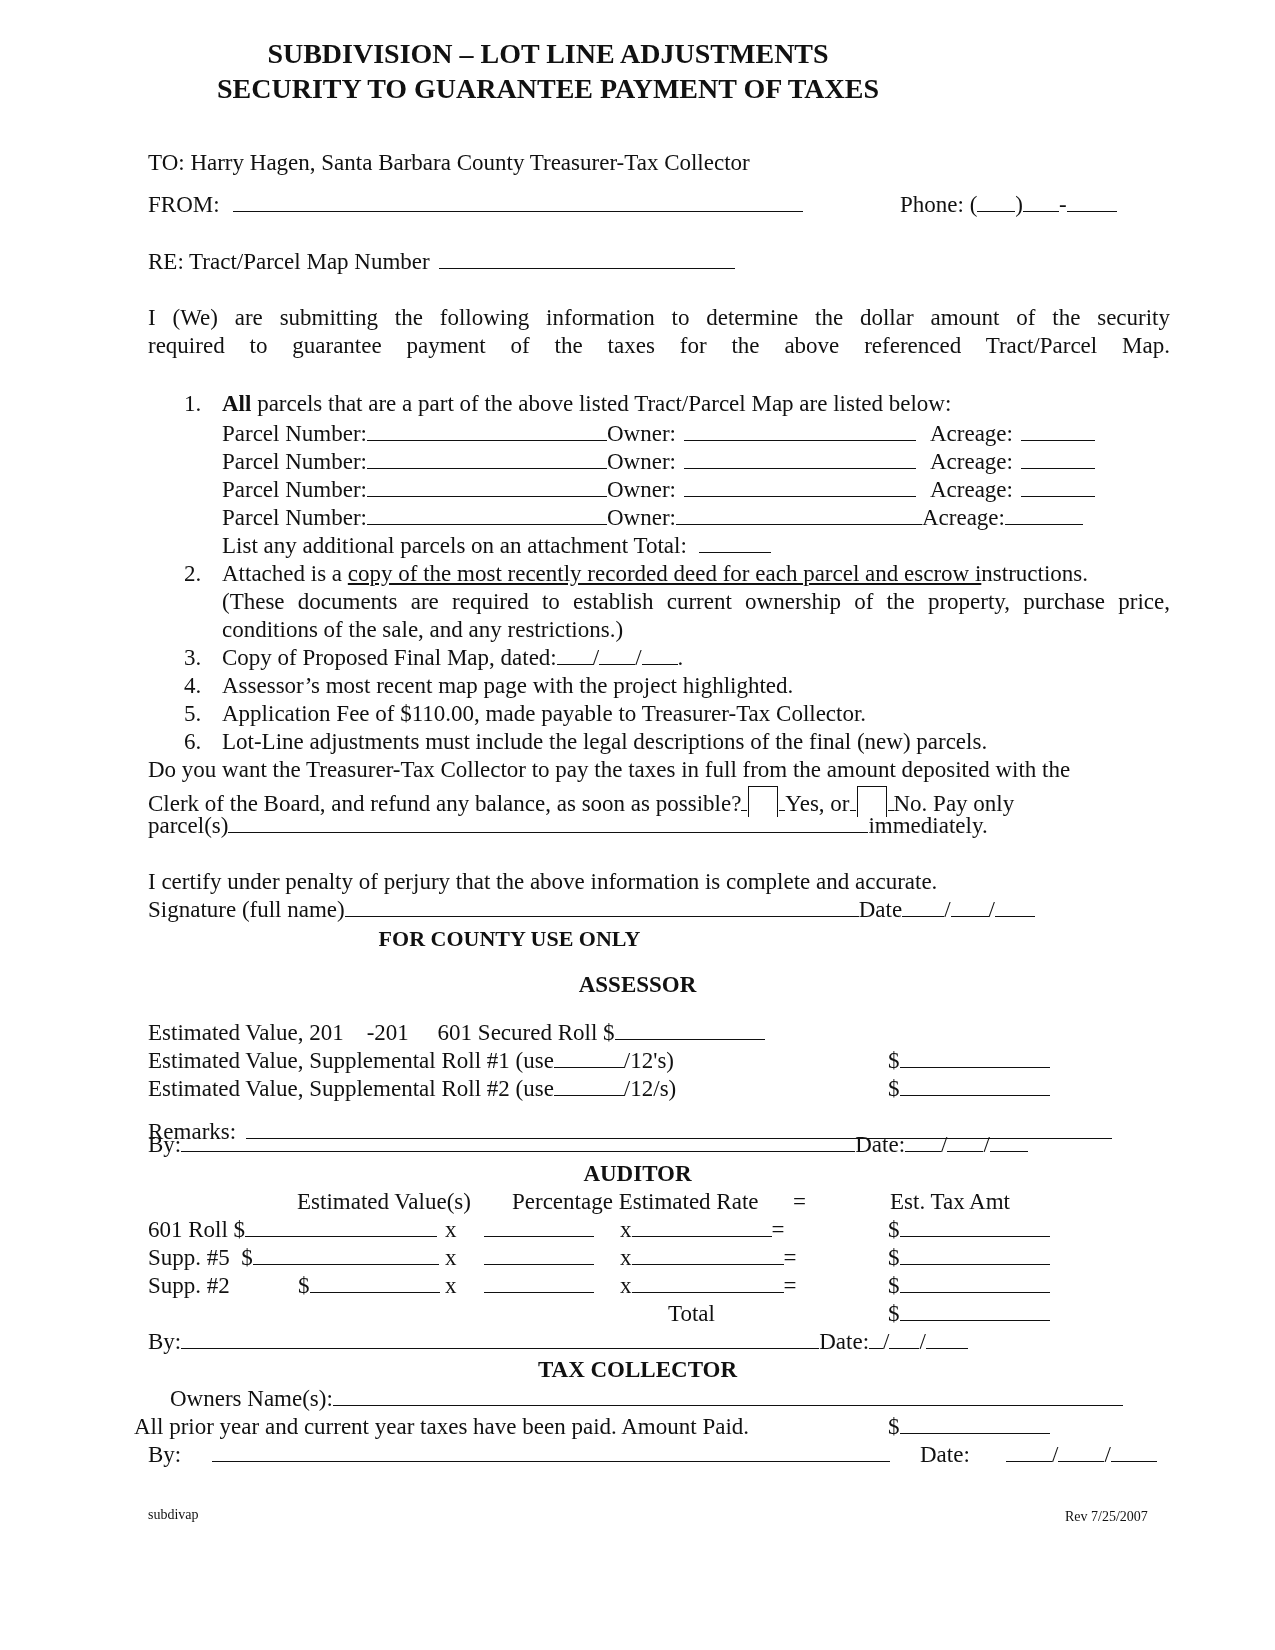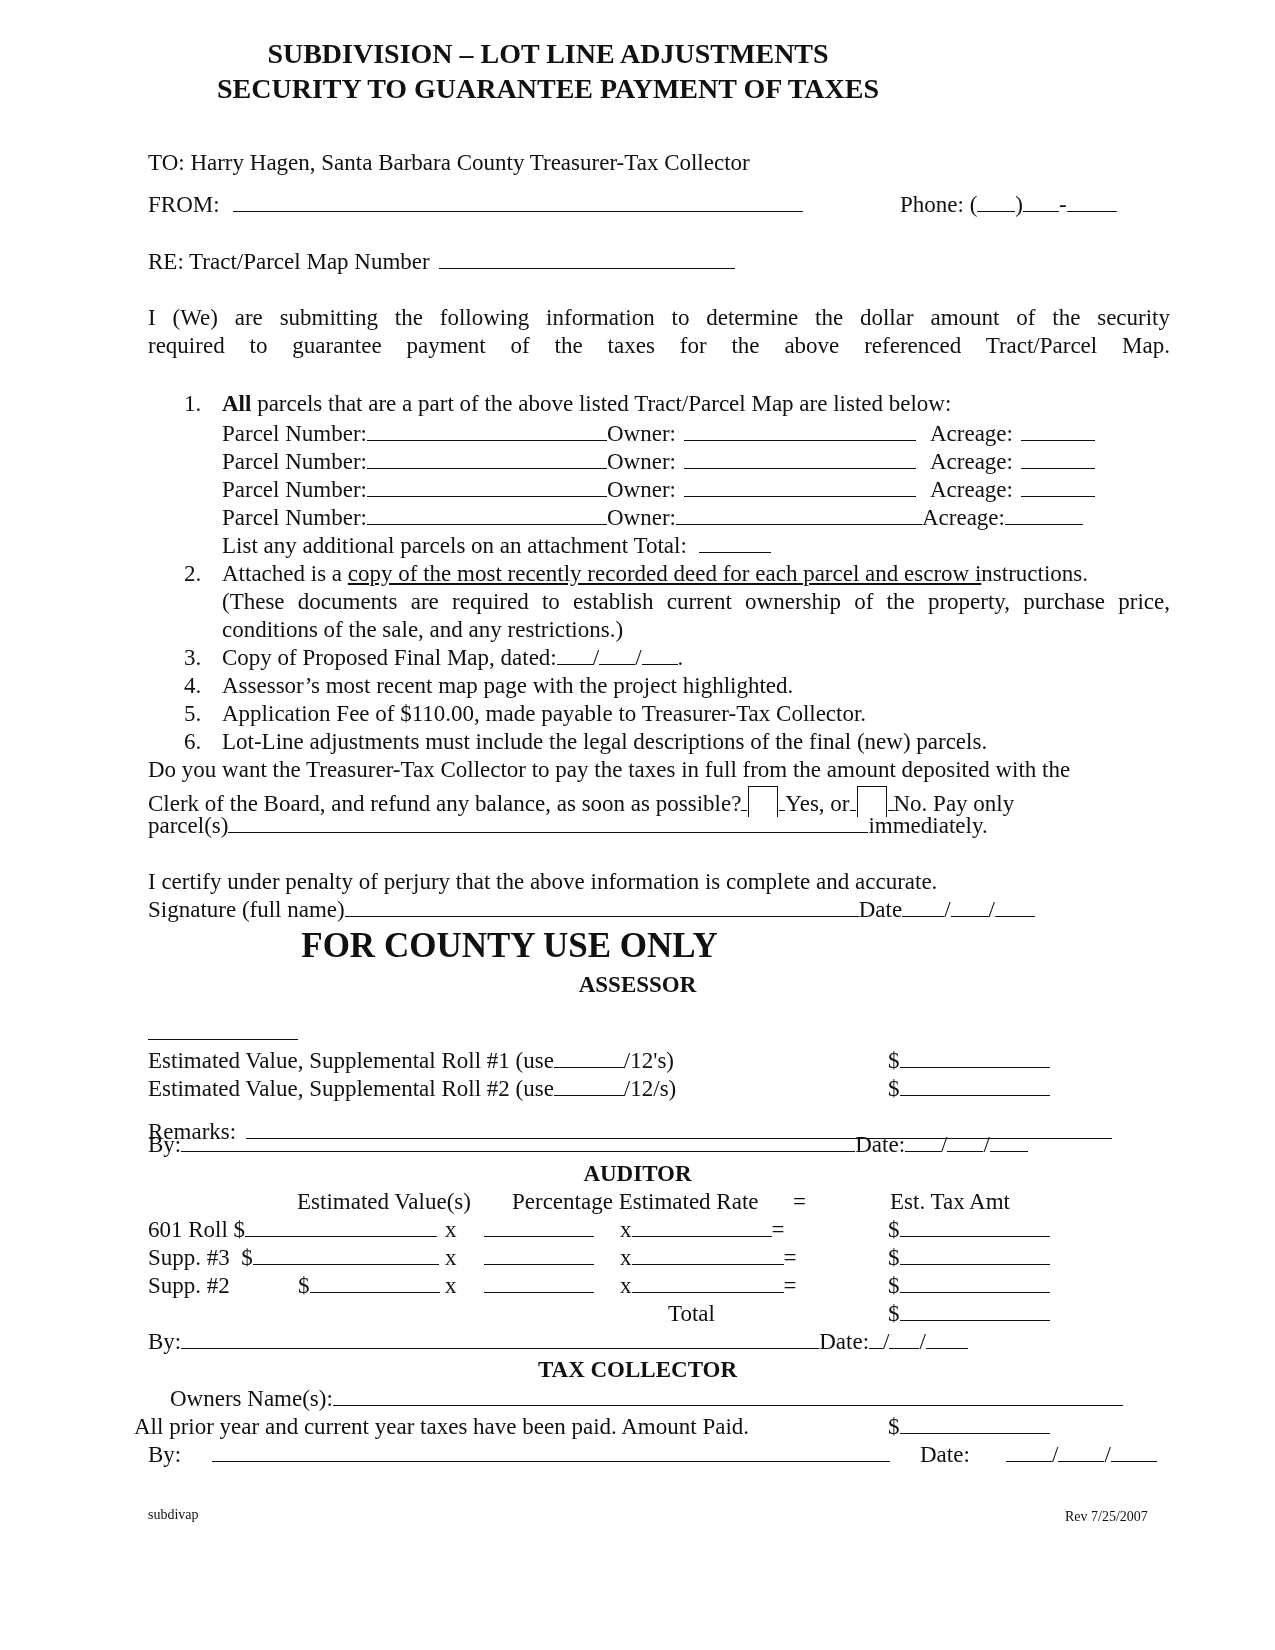--- a/index.html
+++ b/index.html
@@ -1,20 +1,20 @@
 <!DOCTYPE html>
 <html><head>
 <meta charset="utf-8">
 <style>
   html, body { margin:0; padding:0; background:#ffffff; }
   body { width:1275px; height:1650px; position:relative; overflow:hidden;
          font-family:"Liberation Serif", serif; color:#111; font-size:23px; }
   .abs { position:absolute; white-space:nowrap; line-height:1; }
   .title { font-weight:bold; font-size:28px; left:0; width:1096px; text-align:center; }
-  .head-big { font-weight:bold; font-size:35px; left:0; width:1019px; text-align:center; }
+  .head-big { font-weight:bold; font-size:22px; left:0; width:1019px; text-align:center; }
   .head-sm { font-weight:bold; font-size:23px; left:0; width:1275px; text-align:center; }
   .blank { display:inline-block; border-bottom:1.6px solid #111; height:18px; vertical-align:baseline; }
   .justify { left:148px; width:1022px; text-align:justify; text-align-last:justify; white-space:normal; }
   .num { display:inline-block; width:38px; }
   .ul { text-decoration:underline; }
   .chk { display:inline-block; width:28px; height:30px; border:1.6px solid #111; border-bottom:none;
          vertical-align:-6px; margin:0 1px; }
   .foot { font-size:14px; }
   b { font-weight:bold; }
 </style>
@@ -88,21 +88,21 @@
 
 <div class="abs" style="left:148px; top:870px;">I certify under penalty of perjury that the above information is complete and accurate.</div>
 <div class="abs" style="left:148px; top:898px;">
   <span>Signature (full name)</span><span class="blank" style="width:514px;"></span><span>Date</span><span class="blank" style="width:42px;"></span>/<span class="blank" style="width:38px;"></span>/<span class="blank" style="width:40px;"></span>
 </div>
 
 <div class="abs head-big" style="top:928px;">FOR COUNTY USE ONLY</div>
 <div class="abs head-sm" style="top:964px;margin-top:9px;">ASSESSOR</div>
 
 <div class="abs" style="left:148px; top:1021px;">
-  <span class="blank" style="width:150px;"></span>
+  <span style="white-space:pre;">Estimated Value, 201    -201     601 Secured Roll $</span><span class="blank" style="width:150px;"></span>
 </div>
 <div class="abs" style="left:148px; top:1049px;">
   <span>Estimated Value, Supplemental Roll #1 (use</span><span class="blank" style="width:70px;"></span><span>/12's)</span>
 </div>
 <div class="abs" style="left:888px; top:1049px;">
   <span>$</span><span class="blank" style="width:150px;"></span>
 </div>
 <div class="abs" style="left:148px; top:1077px;">
   <span>Estimated Value, Supplemental Roll #2 (use</span><span class="blank" style="width:70px;"></span><span>/12/s)</span>
 </div>
@@ -122,21 +122,21 @@
 <div class="abs" style="left:512px; top:1190px;">Percentage Estimated Rate</div>
 <div class="abs" style="left:793px; top:1190px;">=</div>
 <div class="abs" style="left:890px; top:1190px;">Est. Tax Amt</div>
 
 <div id="auditor-rows">
     <div class="abs" style="left: 148px; top: 1218px;"><span style="white-space:pre;text-align:right;">601 Roll $</span><span class="blank" style="width:192px;"></span></div>
     <div class="abs" style="left: 445px; top: 1218px;"><span>x</span></div>
     <div class="abs" style="left: 484px; top: 1218px;"><span class="blank" style="width:110px;"></span></div>
     <div class="abs" style="left: 620px; top: 1218px;"><span>x</span><span class="blank" style="width:140px;"></span><span>=</span></div>
     <div class="abs" style="left: 888px; top: 1218px;"><span>$</span><span class="blank" style="width:150px;"></span></div>
-    <div class="abs" style="left: 148px; top: 1246px;"><span style="white-space:pre;">Supp. #3  $</span><span class="blank" style="width:186px;"></span></div>
+    <div class="abs" style="left: 148px; top: 1246px;"><span style="white-space:pre;">Supp. #5  $</span><span class="blank" style="width:186px;"></span></div>
     <div class="abs" style="left: 445px; top: 1246px;"><span>x</span></div>
     <div class="abs" style="left: 484px; top: 1246px;"><span class="blank" style="width:110px;"></span></div>
     <div class="abs" style="left: 620px; top: 1246px;"><span>x</span><span class="blank" style="width:152px;"></span><span>=</span></div>
     <div class="abs" style="left: 888px; top: 1246px;"><span>$</span><span class="blank" style="width:150px;"></span></div>
     <div class="abs" style="left: 148px; top: 1274px;"><span>Supp. #2</span></div>
     <div class="abs" style="left: 298px; top: 1274px;"><span>$</span><span class="blank" style="width:130px;"></span></div>
     <div class="abs" style="left: 445px; top: 1274px;"><span>x</span></div>
     <div class="abs" style="left: 484px; top: 1274px;"><span class="blank" style="width:110px;"></span></div>
     <div class="abs" style="left: 620px; top: 1274px;"><span>x</span><span class="blank" style="width:152px;"></span><span>=</span></div>
     <div class="abs" style="left: 888px; top: 1274px;"><span>$</span><span class="blank" style="width:150px;"></span></div>

